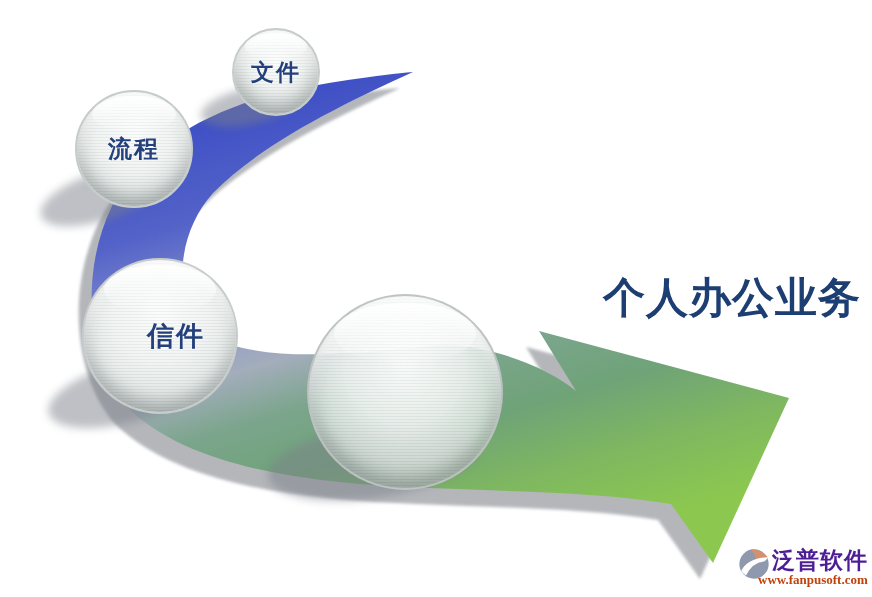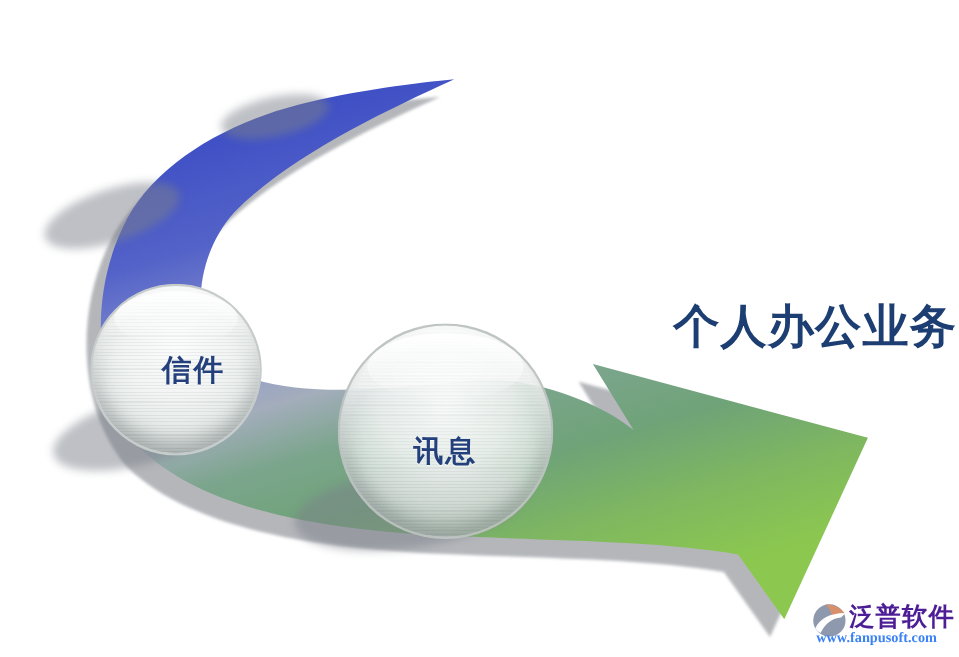--- a/index.html
+++ b/index.html
@@ -69,21 +69,21 @@
         rgba(226,231,229,0.76) 62%, rgba(204,211,209,0.60) 82%,
         rgba(170,178,176,0.72) 97%);
     border-color: rgba(185,192,190,0.9);
   }
   .s-xunxi .label { font-size: 27px; padding-top: 36px; }
   
   .title {
     position: absolute;
     left: 594px; top: 274px;
     width: 276px;
-    text-align: right;
+    text-align: center;
     font-family: "Liberation Serif", serif;
     font-weight: bold;
     font-size: 42px;
     line-height: 1.15;
     letter-spacing: 1px;
     color: #1d3e72;
     z-index: 3;
     white-space: nowrap;
   }
   
@@ -95,23 +95,23 @@
   }
   .wm-logo { position: absolute; left: 0; top: 3px; width: 32px; height: 32px; }
   .wm-brand {
     position: absolute; left: 34px; top: 0;
     font-size: 23px; font-weight: bold;
     letter-spacing: 1px;
     color: #4c1d95;
     white-space: nowrap;
   }
   .wm-url {
-    position: absolute; left: 4px; top: 27px;
+    position: absolute; left: 20px; top: 27px;
     font-size: 13px; font-weight: bold;
-    color: #3b82f6;
+    color: #c2410c;
     font-family: "Liberation Serif", serif;
     white-space: nowrap;
   }
 </style>
 </head>
 <body>
 
 <div class="stage">
 
   <svg class="arrow-svg" viewBox="0 0 872 597" xmlns="http://www.w3.org/2000/svg">
@@ -149,30 +149,37 @@
              C322 82 382 75 413 72 Z"></path>
 
     <g fill="#7c818a" opacity="0.5" filter="url(#blurSoft)">
       <ellipse cx="250" cy="106" rx="50" ry="18" transform="rotate(-12 250 106)"></ellipse>
       <ellipse cx="102" cy="196" rx="64" ry="24" transform="rotate(-18 102 196)"></ellipse>
       <ellipse cx="128" cy="392" rx="82" ry="30" transform="rotate(-15 128 392)"></ellipse>
       <ellipse cx="372" cy="462" rx="105" ry="36" transform="rotate(-8 372 462)"></ellipse>
     </g>
   </svg>
 
+  <div class="sphere s-wenjian">
+    <div class="shine"></div>
+    <span class="label">文件</span>
+  </div>
 
+  <div class="sphere s-liucheng">
+    <div class="shine"></div>
+    <span class="label">流程</span>
+  </div>
 
   <div class="sphere s-xinjian">
     <div class="shine"></div>
     <span class="label">信件</span>
   </div>
 
   <div class="sphere s-xunxi">
     <div class="shine"></div>
-    <span class="label">讯息</span>
   </div>
 
   <div class="title">个人办公业务</div>
 
   <div class="watermark">
     <svg class="wm-logo" viewBox="0 0 36 36" xmlns="http://www.w3.org/2000/svg">
       <circle cx="18" cy="18" r="16.5" fill="#8e99ae"></circle>
       <path d="M14 1.8 Q 27 1.5 33.5 10.5 L 21 13.5 Q 19 6 14 1.8 Z" fill="#d8906c"></path>
       <path d="M3.5 26 Q 11 11 33.5 10.5 Q 33 13 30 15 Q 16 16 9 31 Q 5.5 29 3.5 26 Z" fill="#ffffff"></path>
     </svg>

